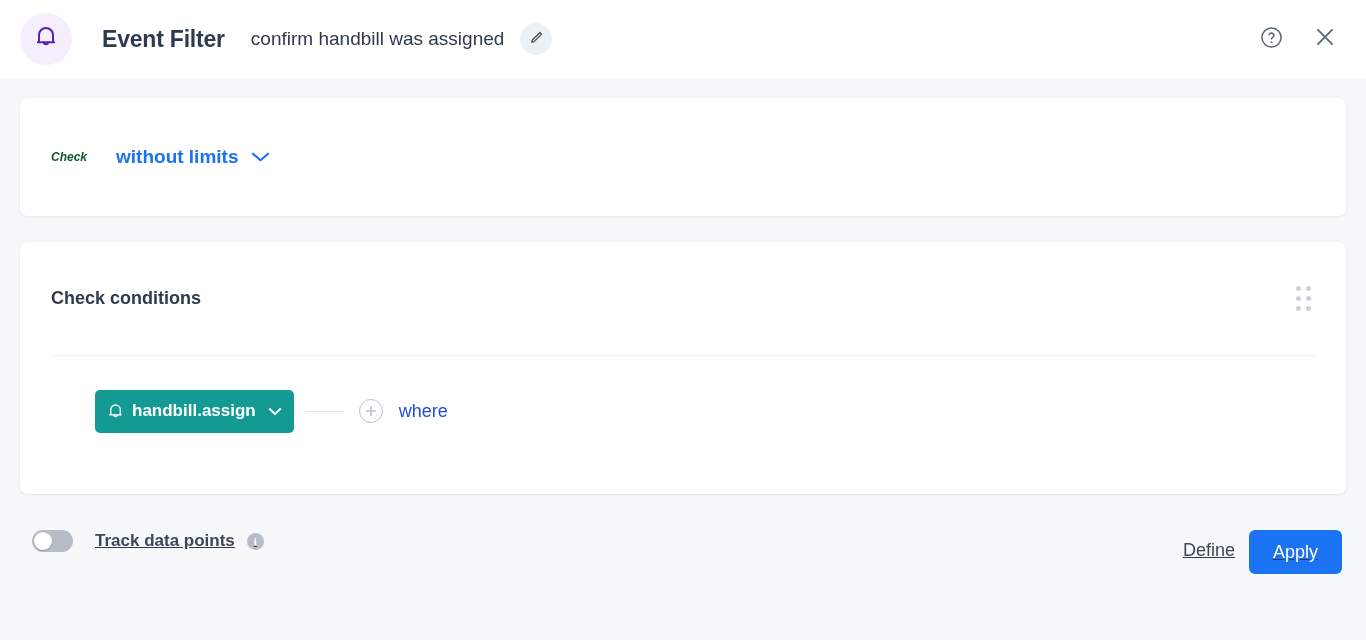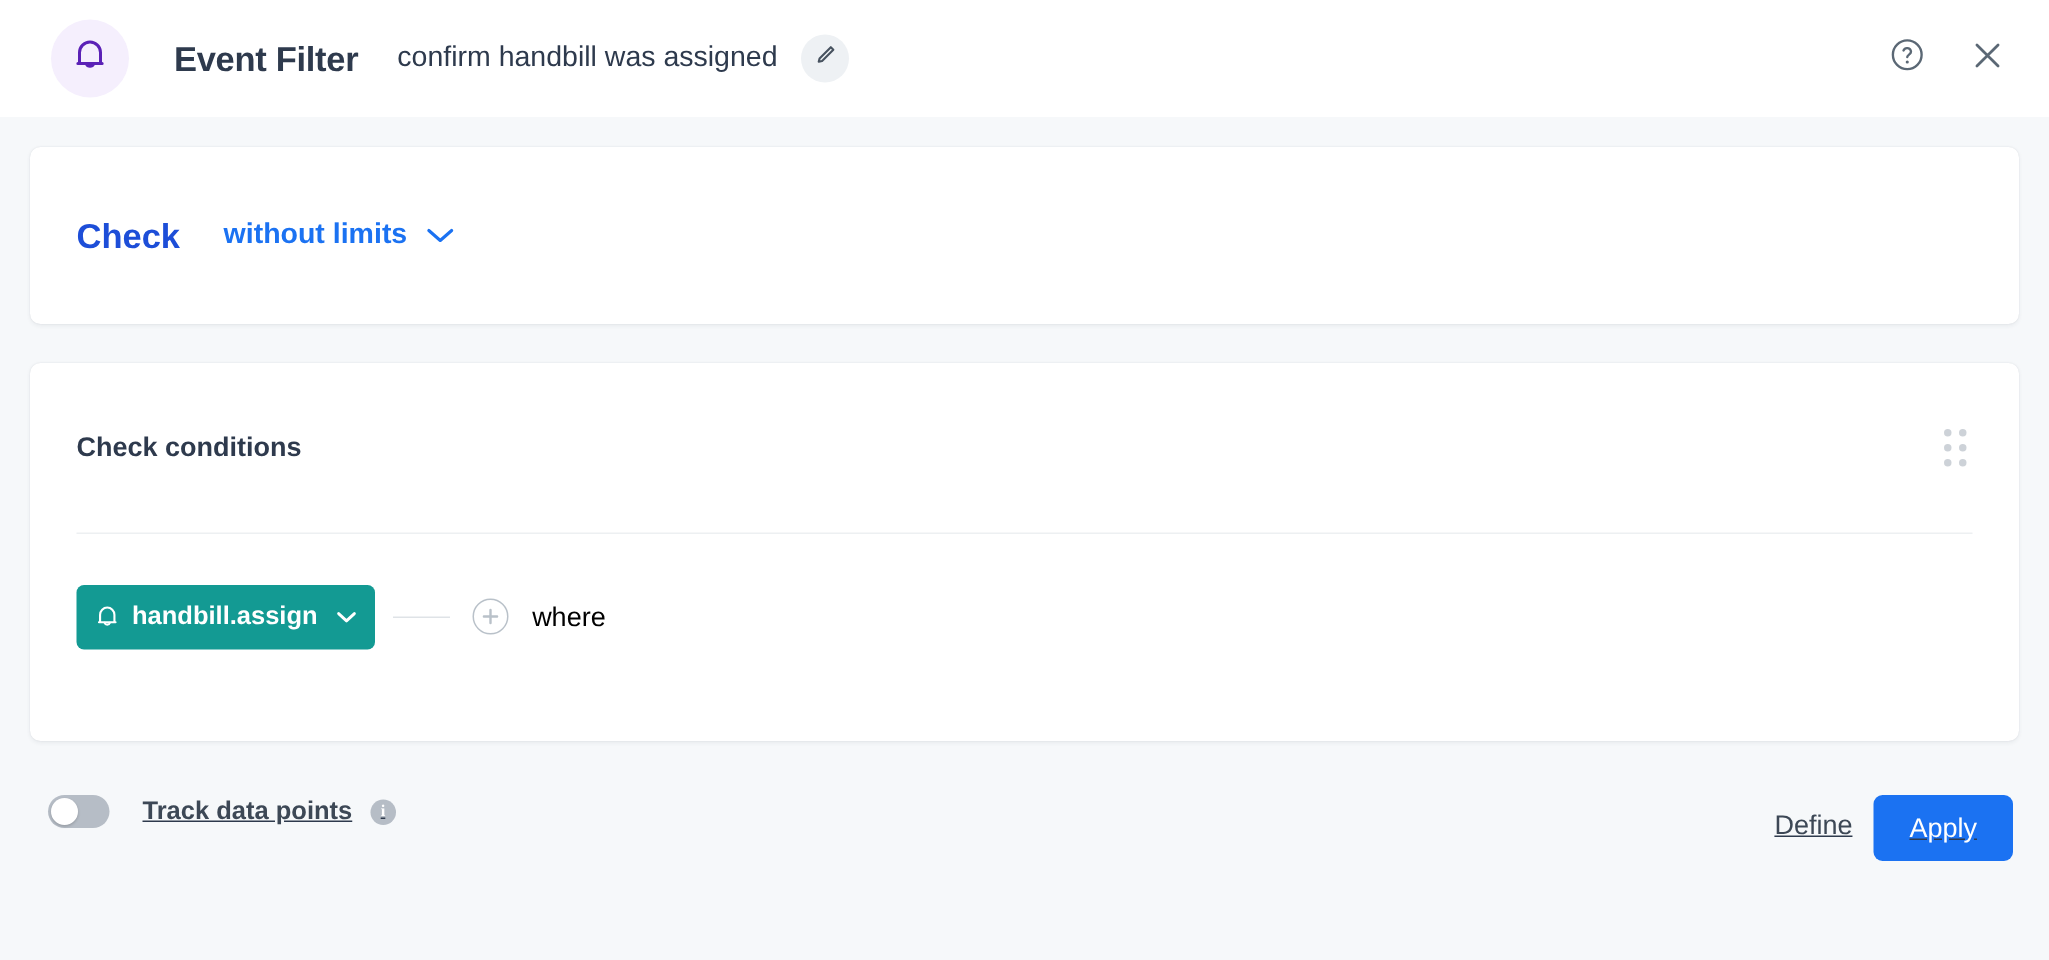--- a/index.html
+++ b/index.html
@@ -26,21 +26,21 @@
     position: relative;
   }
 
   
   .header {
     height: 78px;
     min-height: 78px;
     background: #ffffff;
     display: flex;
     align-items: center;
-    padding: 0 24px 0 34px;
+    padding: 0 24px 0 20px;
     position: relative;
     z-index: 5;
   }
 
   .header-badge {
     width: 52px;
     height: 52px;
     border-radius: 50%;
     background: #f5effd;
     display: flex;
@@ -109,23 +109,24 @@
   
   .card-check {
     height: 118px;
     display: flex;
     align-items: center;
     padding: 0 31px;
     margin-bottom: 26px;
   }
 
   .check-label {
-    font-size: 23px;
-    font-weight: bold;
-    color: #1d4ed8;
+    font-size: 12px;
+    font-weight: bold;
+    color: #14532d;
+    font-style: italic;
   }
 
   .check-select {
     display: flex;
     align-items: center;
     margin-left: 29px;
     cursor: pointer;
   }
 
   .check-select-value {
@@ -190,20 +191,21 @@
 
   .event-pill {
     display: inline-flex;
     align-items: center;
     height: 43px;
     background: #139a93;
     border-radius: 5px;
     padding: 0 12px 0 13px;
     cursor: pointer;
     flex: 0 0 auto;
+    margin-left: 44px;
   }
 
   .event-pill-icon {
     display: flex;
     align-items: center;
     color: #ffffff;
     margin-right: 9px;
   }
 
   .event-pill-label {
@@ -241,21 +243,21 @@
     border: 1.6px solid #b9c1c9;
     display: flex;
     align-items: center;
     justify-content: center;
     color: #b9c1c9;
     flex: 0 0 auto;
   }
 
   .add-where-label {
     font-size: 18px;
-    color: #000000;
+    color: #1d4ed8;
     margin-left: 16px;
   }
 
   
   .footer {
     height: 110px;
     min-height: 110px;
     background: #f6f8fa;
     display: flex;
     align-items: flex-start;

